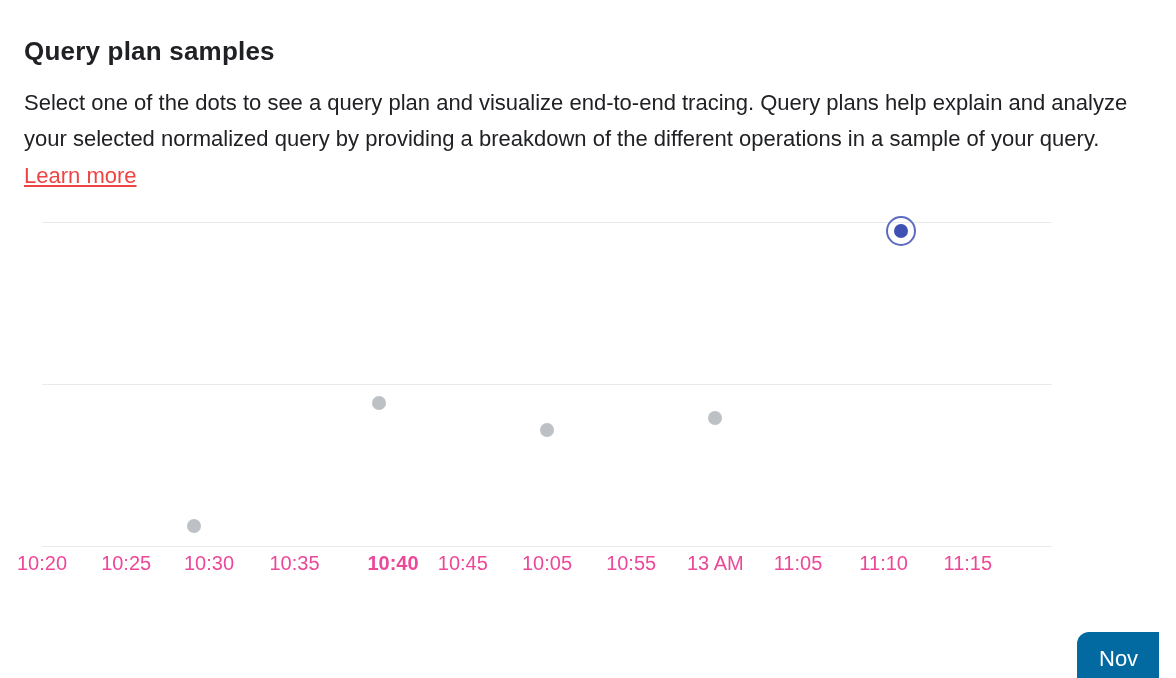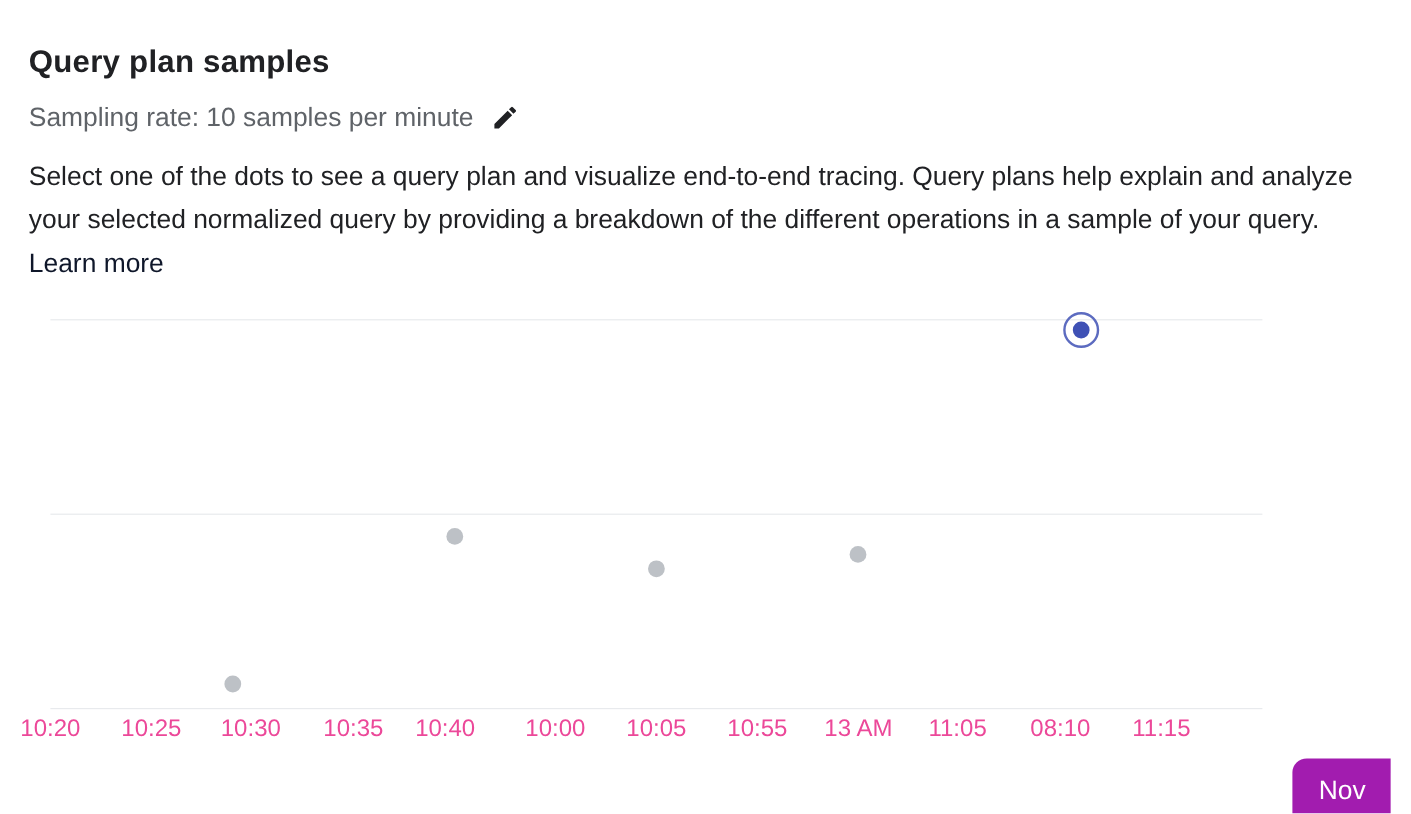--- a/index.html
+++ b/index.html
@@ -1,50 +1,42 @@
 <!DOCTYPE html>
 <html><head>
 <meta charset="utf-8">
 <style>
   html,body{margin:0;padding:0;background:#fff;font-family:"Helvetica Neue",Arial,sans-serif;color:#202124;}
   .page{width:1159px;height:678px;position:relative;box-sizing:border-box;padding:28px 24px 0 24px;overflow:hidden;}
   .section-title{font-size:26px;font-weight:600;letter-spacing:.2px;margin:8px 0 18px 0;}
   .rate-row{display:flex;align-items:center;gap:14px;color:#5f6368;font-size:22px;margin-bottom:18px;}
   .edit-icon svg{display:block;}
   .desc{font-size:22px;line-height:1.65;color:#202124;margin-bottom:28px;max-width:1120px;}
-  .learn-link{color:#0f172a;cursor:pointer;}
+  .learn-link{color:#ef4444;text-decoration:underline;cursor:pointer;}
   
   .chart-wrap{position:relative;width:1115px;height:360px;margin-left:18px;}
   .plot{position:absolute;left:0;top:0;width:1010px;height:324px;}
   .grid{position:absolute;left:0;width:100%;height:0;border-top:1px solid #e8eaed;}
   .y-axis{position:absolute;right:-106px;top:0;height:324px;width:100px;}
   .y-tick{position:absolute;left:0;font-size:20px;color:#5f6368;transform:translateY(-50%);}
   .x-axis{position:absolute;left:0;top:330px;width:1010px;height:24px;}
   .x-tick{position:absolute;top:0;font-size:20px;color:#ec4899;transform:translateX(-50%);white-space:nowrap;}
   .dot{position:absolute;width:14px;height:14px;border-radius:50%;background:#bdc1c6;transform:translate(-50%,-50%);cursor:pointer;}
   .dot.selected{background:#3f51b5;}
   .dot.selected::after{content:"";position:absolute;left:50%;top:50%;width:26px;height:26px;border:2px solid #5c6bc0;border-radius:50%;transform:translate(-50%,-50%);}
   
-  .corner-badge{position:absolute;right:0;bottom:0;background:#a21caf;color:#fff;border-top-left-radius:12px;padding:14px 0 6px 22px;width:60px;font-size:22px;}
+  .corner-badge{position:absolute;right:0;bottom:0;background:#0369a1;color:#fff;border-top-left-radius:12px;padding:14px 0 6px 22px;width:60px;font-size:22px;}
 </style>
 </head>
 <body>
 
 <div class="page">
 
   <div class="section-title">Query plan samples</div>
 
-  <div class="rate-row">
-    <span>Sampling rate: 10 samples per minute</span>
-    <span class="edit-icon">
-      <svg width="24" height="24" viewBox="0 0 24 24" fill="#202124">
-        <path d="M3 17.25V21h3.75L17.81 9.94l-3.75-3.75L3 17.25zM20.71 7.04a1 1 0 0 0 0-1.41l-2.34-2.34a1 1 0 0 0-1.41 0l-1.83 1.83 3.75 3.75 1.83-1.83z"></path>
-      </svg>
-    </span>
-  </div>
 
   <div class="desc">
     <span>Select one of the dots to see a query plan and visualize end-to-end tracing. Query plans help explain and analyze your selected normalized query by providing a breakdown of the different operations in a sample of your query. </span><a class="learn-link">Learn more</a>
   </div>
 
   <div class="chart-wrap">
     <div class="plot" id="plot">
         <div class="grid" style="top: 0px;"></div>
         <div class="grid" style="top: 162px;"></div>
         <div class="grid" style="top: 324px;"></div>
@@ -57,26 +49,26 @@
     <div class="y-axis" id="yaxis">
         <div class="y-tick" style="top: 0px;">1500ms</div>
         <div class="y-tick" style="top: 162px;">750ms</div>
         <div class="y-tick" style="top: 324px;">0</div>
       </div>
     <div class="x-axis" id="xaxis">
         <div class="x-tick" style="left: 0px;">10:20</div>
         <div class="x-tick" style="left: 84.1667px;">10:25</div>
         <div class="x-tick" style="left: 167px;">10:30</div>
         <div class="x-tick" style="left: 252.5px;">10:35</div>
-        <div class="x-tick" style="left: 329px;">10:40</div>
-        <div class="x-tick" style="left: 420.833px;">10:00</div>
+        <div class="x-tick" style="left: 351px; font-weight: bold;">10:40</div>
+        <div class="x-tick" style="left: 420.833px;">10:45</div>
         <div class="x-tick" style="left: 505px;">10:05</div>
         <div class="x-tick" style="left: 589.167px;">10:55</div>
         <div class="x-tick" style="left: 673.333px;">13 AM</div>
         <div class="x-tick" style="left: 756px;">11:05</div>
-        <div class="x-tick" style="left: 841.667px;">08:10</div>
+        <div class="x-tick" style="left: 841.667px;">11:10</div>
         <div class="x-tick" style="left: 925.833px;">11:15</div>
       </div>
   </div>
 
   <div class="corner-badge">Nov</div>
 
 </div>
 
 </body></html>

